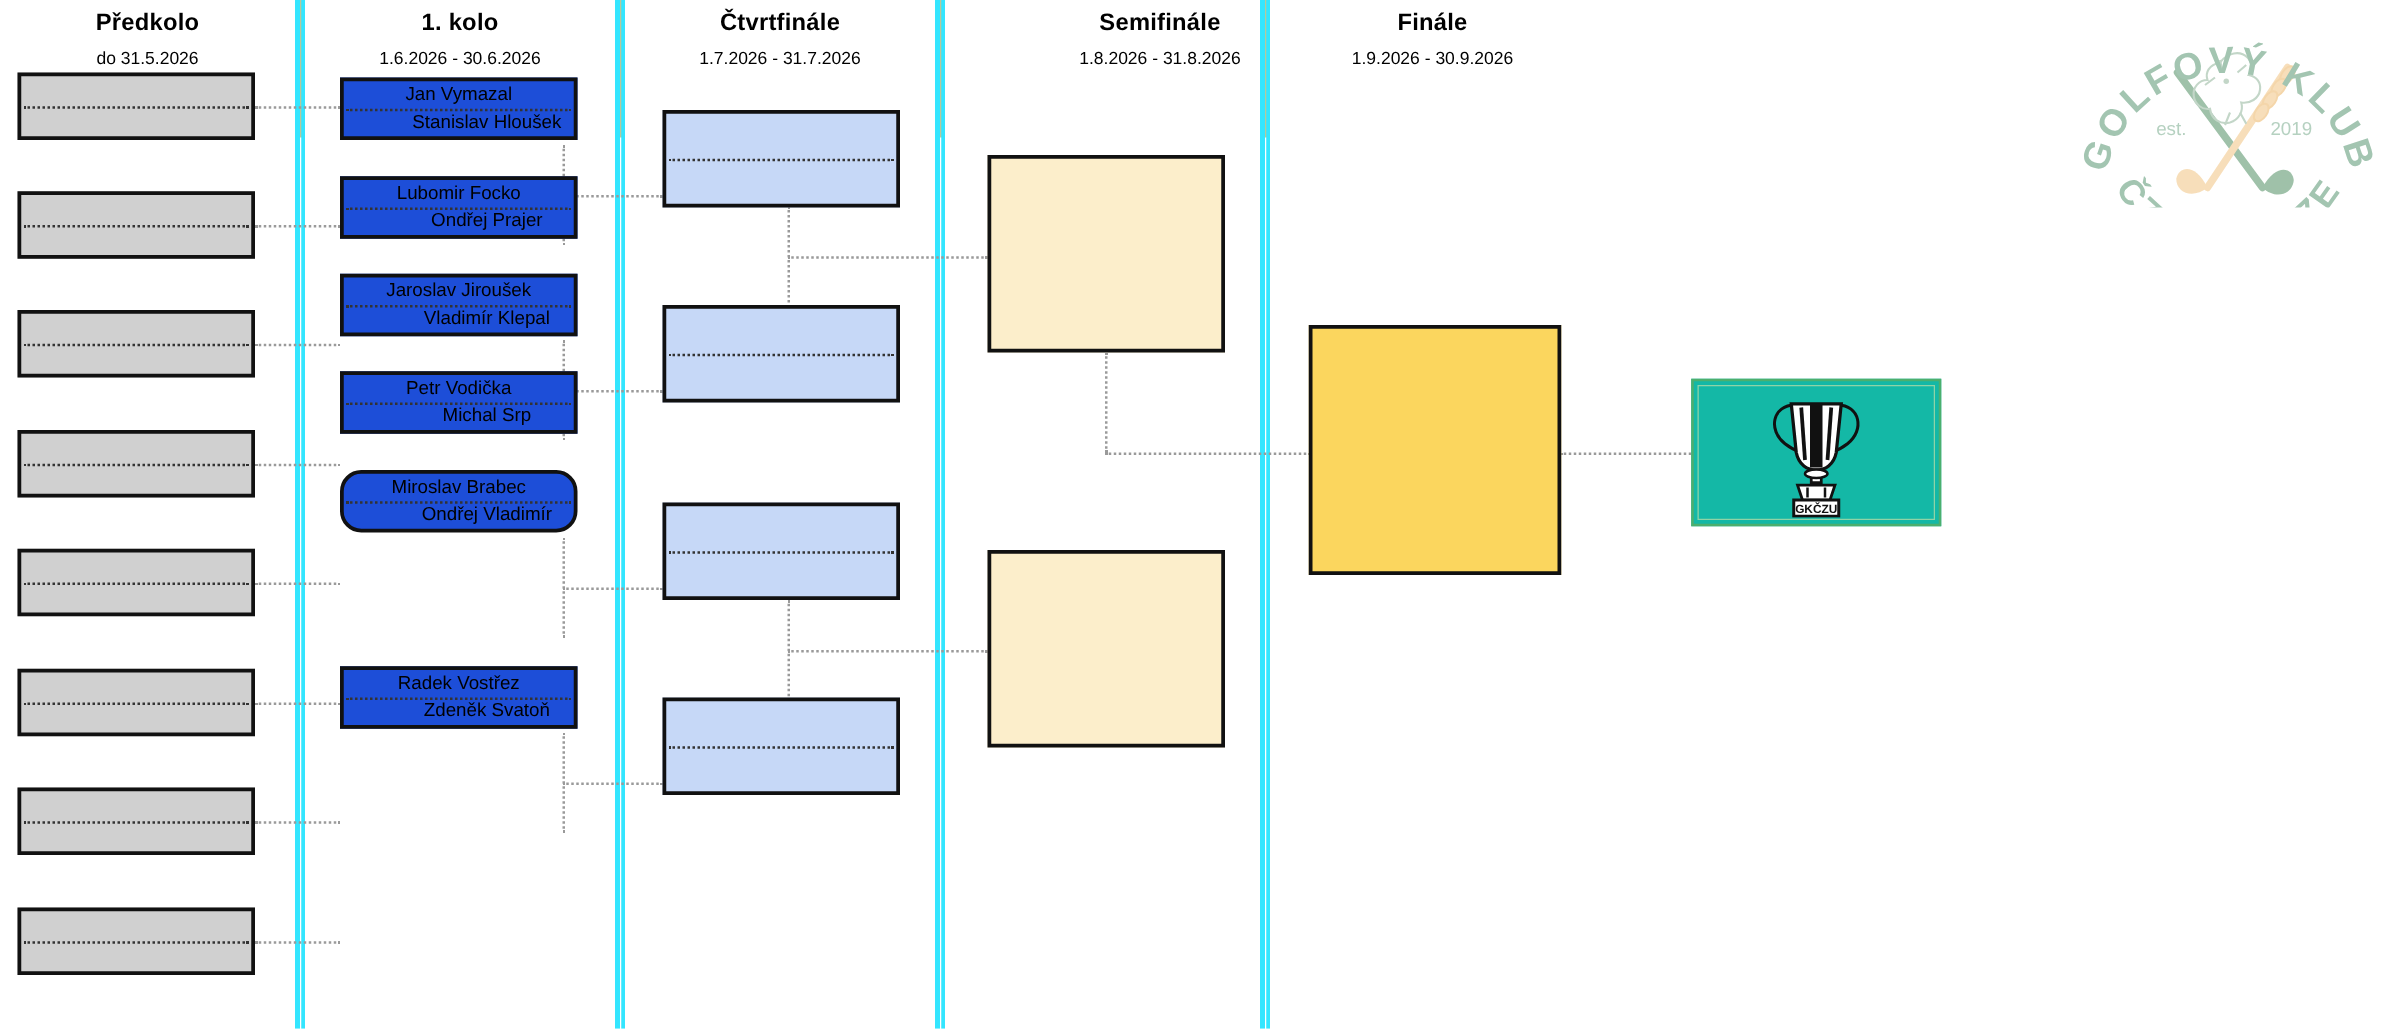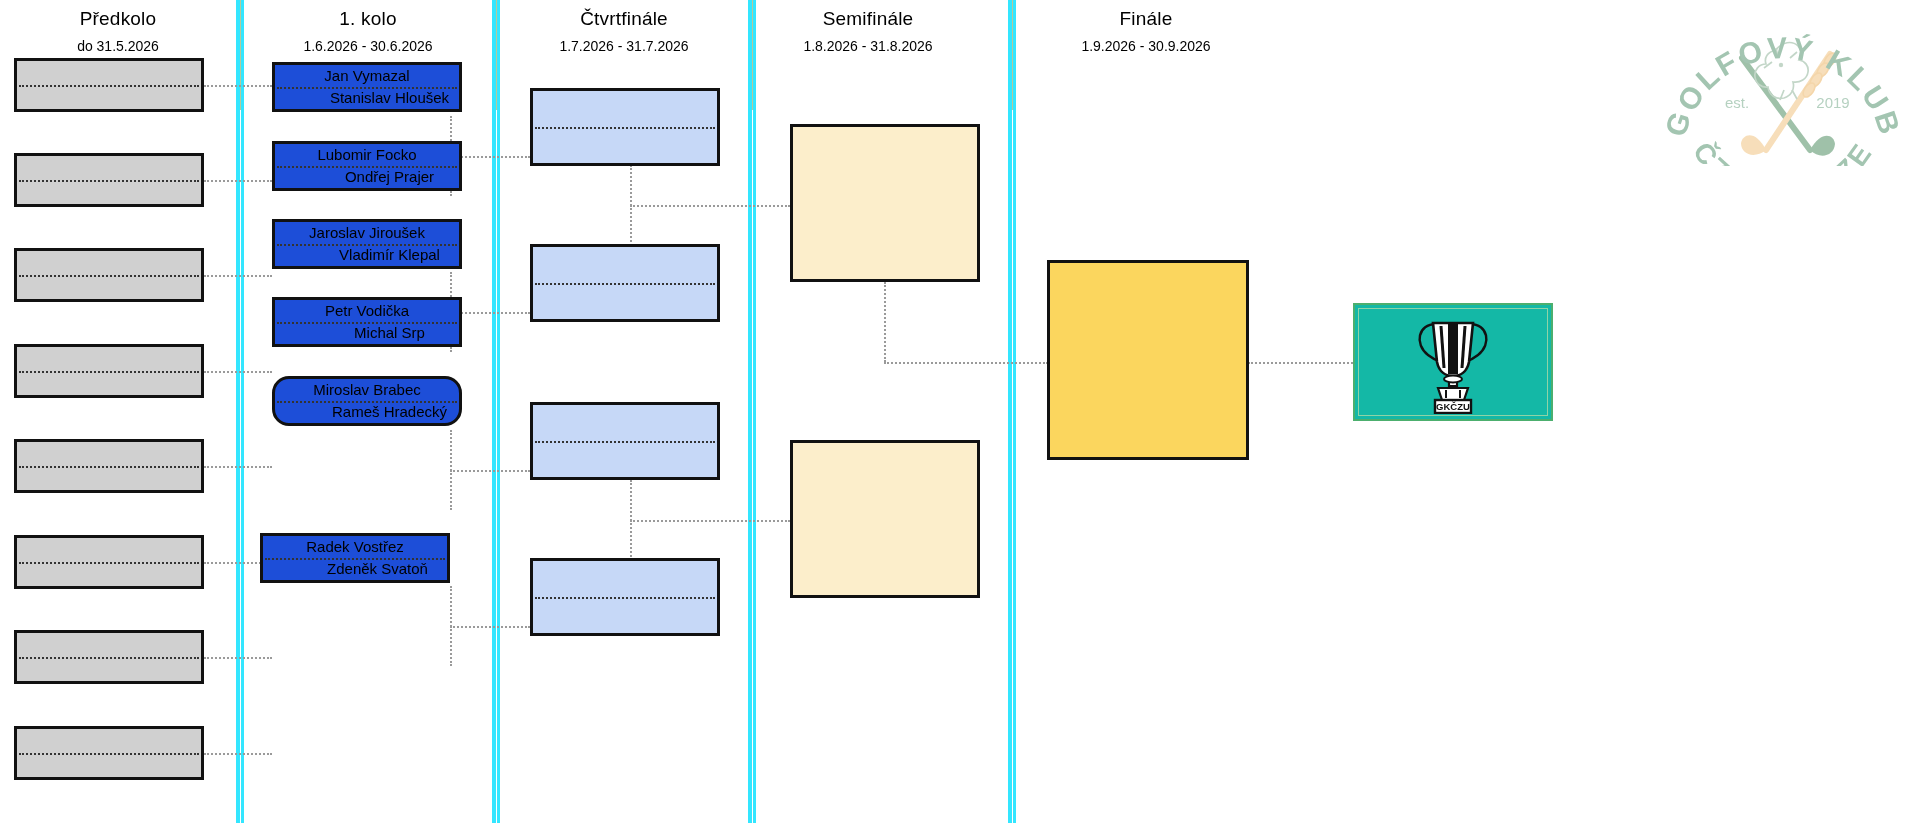--- a/index.html
+++ b/index.html
@@ -10,21 +10,21 @@
   #bracket{position:relative;width:1920px;height:823px;background:#fff;}
 
   
   .sep{position:absolute;top:0;height:823px;width:8px;}
   .sep .s-cyan{position:absolute;top:0;left:0;width:4px;height:100%;background:#33e6ff;}
   .sep .s-cyan2{position:absolute;top:0;left:5px;width:3px;height:100%;background:#33e6ff;}
   .sep .s-olive{position:absolute;top:0;left:4px;width:3px;height:110px;background:#b9c79a;}
 
   
   .round-head{position:absolute;top:0;text-align:center;}
-  .round-title{font-size:19px;font-weight:normal;color:#000;line-height:26px;padding-top:6px;letter-spacing:.2px;}
+  .round-title{font-size:19px;font-weight:bold;color:#000;line-height:26px;padding-top:6px;letter-spacing:.2px;}
   .round-dates{font-size:14px;color:#000;line-height:20px;padding-top:4px;}
 
   
   .box{position:absolute;border:3px solid #111;box-sizing:border-box;background:#1d4ed8;}
   .box.pre{background:#d0d0d0;}
   .box.qf{background:#c6d8f7;}
   .box.sf{background:#fceecb;}
   .box.fin{background:#fbd65e;}
   .box .split{position:absolute;left:2px;right:2px;top:50%;border-top:2px dotted #333;}
   .slot{position:absolute;left:0;right:0;height:50%;display:flex;align-items:center;justify-content:center;}
@@ -75,21 +75,21 @@
     <div class="round-dates">do 31.5.2026</div>
   </div>
   <div class="round-head" style="left:244px;width:248px;">
     <div class="round-title">1. kolo</div>
     <div class="round-dates">1.6.2026 - 30.6.2026</div>
   </div>
   <div class="round-head" style="left:500px;width:248px;">
     <div class="round-title">Čtvrtfinále</div>
     <div class="round-dates">1.7.2026 - 31.7.2026</div>
   </div>
-  <div class="round-head" style="left:740px;width:256px;">
+  <div class="round-head" style="left:800px;width:256px;">
     <div class="round-title">Semifinále</div>
     <div class="round-dates">1.8.2026 - 31.8.2026</div>
   </div>
   <div class="round-head" style="left:1016px;width:260px;">
     <div class="round-title">Finále</div>
     <div class="round-dates">1.9.2026 - 30.9.2026</div>
   </div>
 
   <div class="hline" style="left:204px;top:85px;width:68px;"></div>
   <div class="hline" style="left:204px;top:180px;width:68px;"></div>
@@ -220,24 +220,24 @@
     <div class="slot bot">
         <span>Michal Srp</span>
       </div>
   </div>
   <div class="box" style="left:272px;top:376px;width:190px;height:50px;border-radius:17px;">
     <div class="split"></div>
     <div class="slot top">
         <span>Miroslav Brabec</span>
       </div>
     <div class="slot bot">
-        <span>Rameš Hradecký</span>
-      </div>
-  </div>
-  <div class="box" style="left:260px;top:533px;width:190px;height:50px;">
+        <span>Ondřej Vladimír</span>
+      </div>
+  </div>
+  <div class="box" style="left:272px;top:533px;width:190px;height:50px;">
     <div class="split"></div>
     <div class="slot top">
         <span>Radek Vostřez</span>
       </div>
     <div class="slot bot">
         <span>Zdeněk Svatoň</span>
       </div>
   </div>
 
   <div class="vline" style="left:630px;top:165px;height:140px;"></div>

